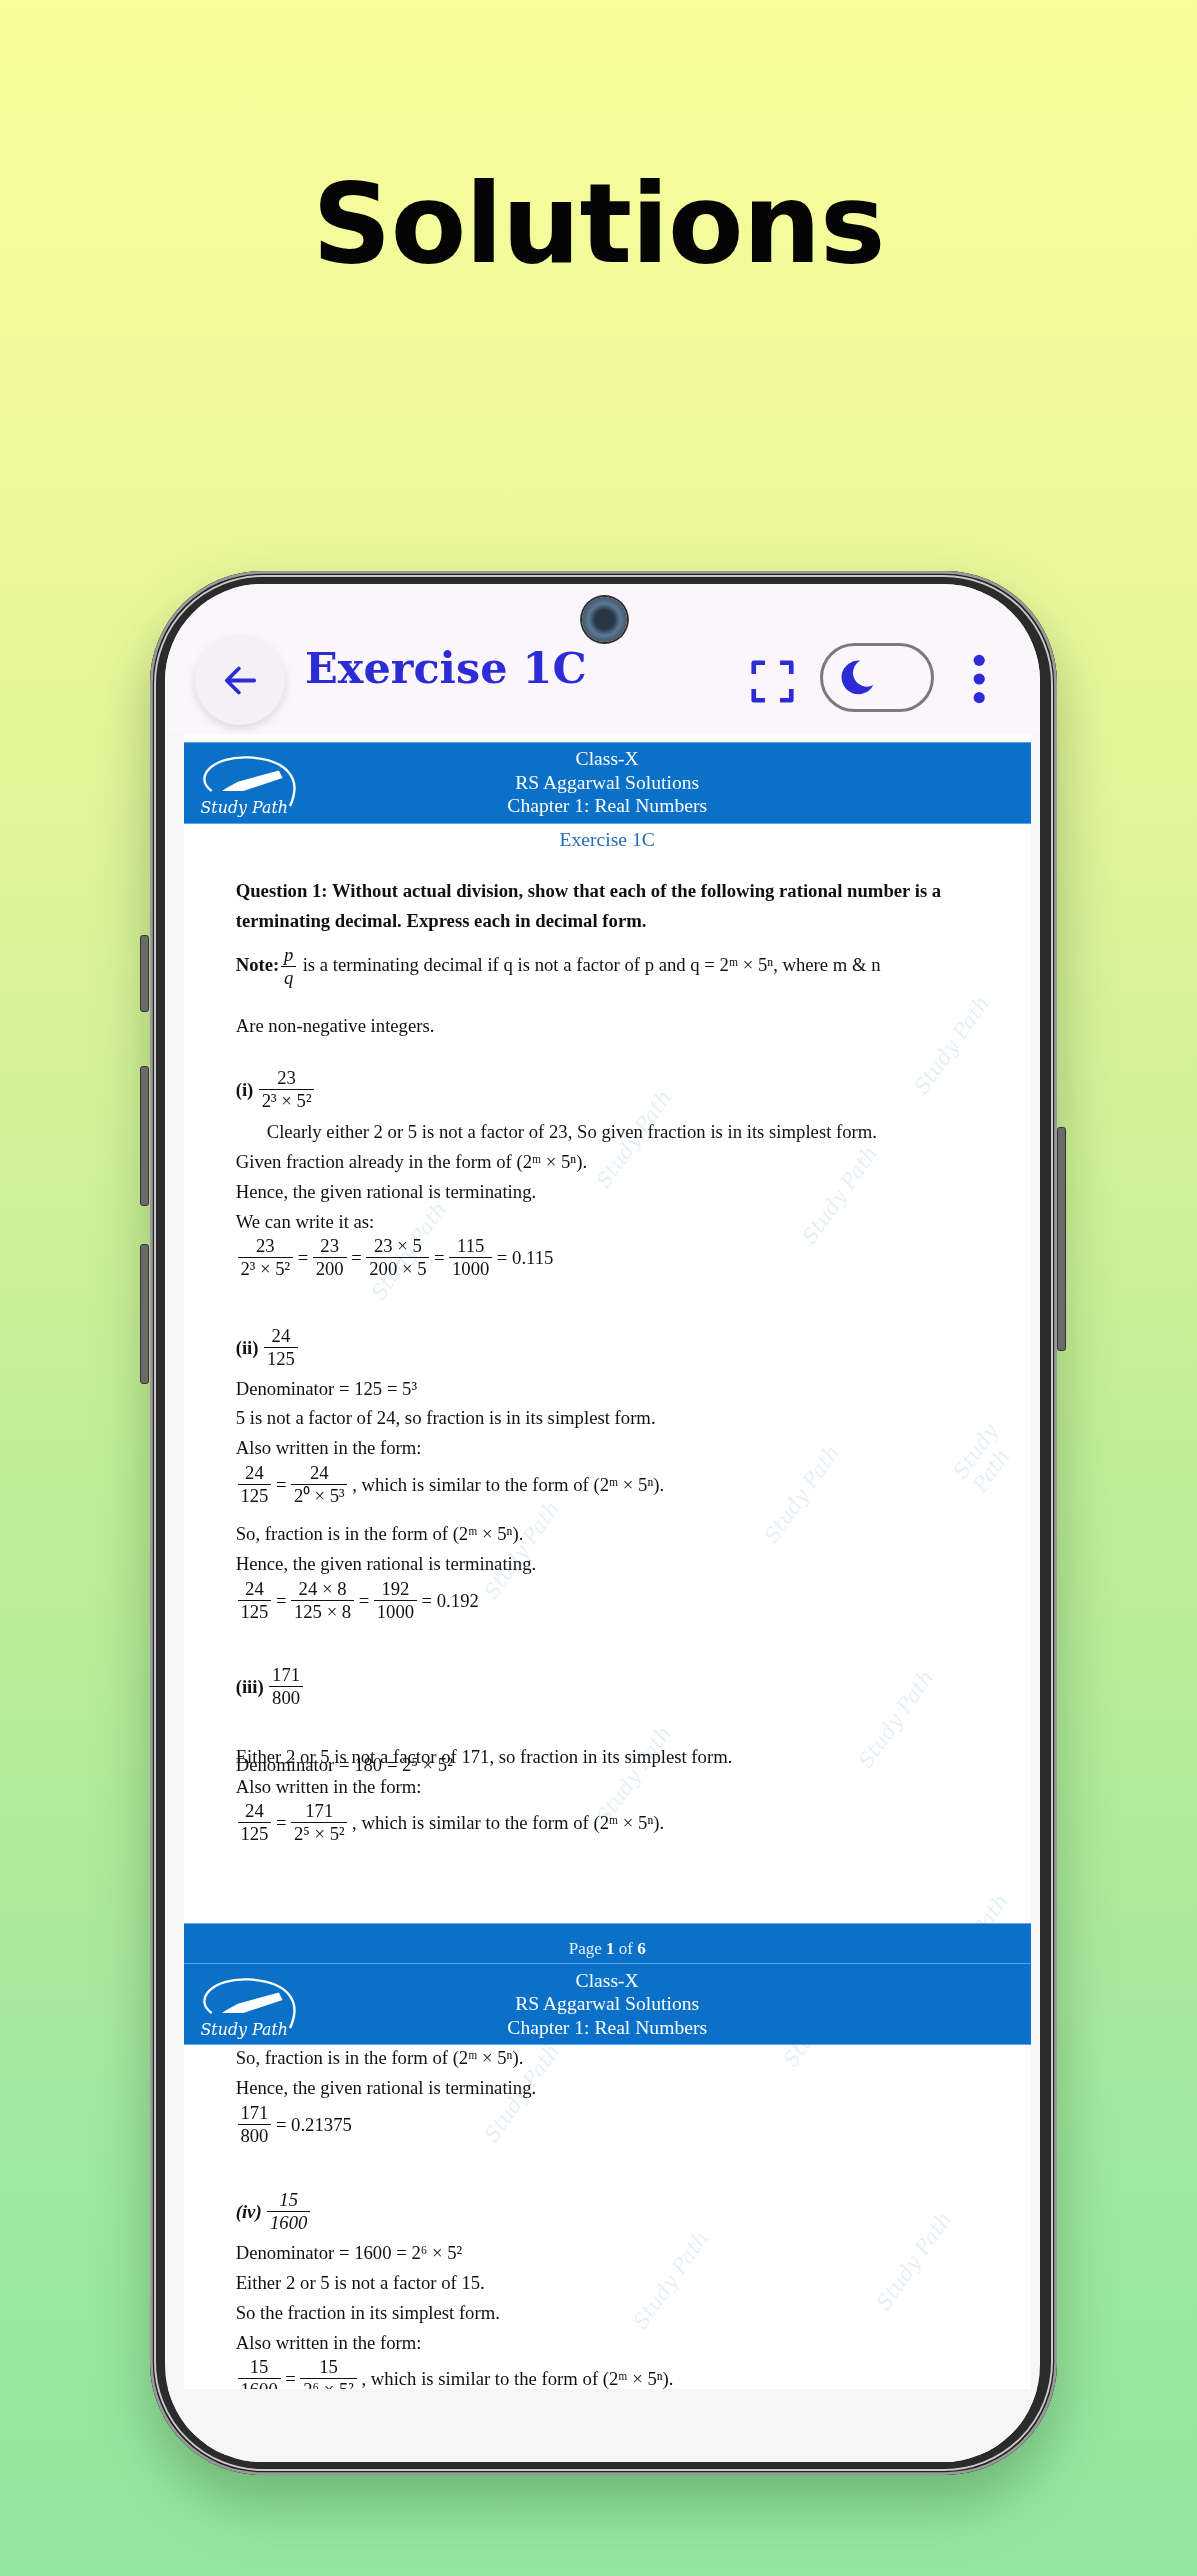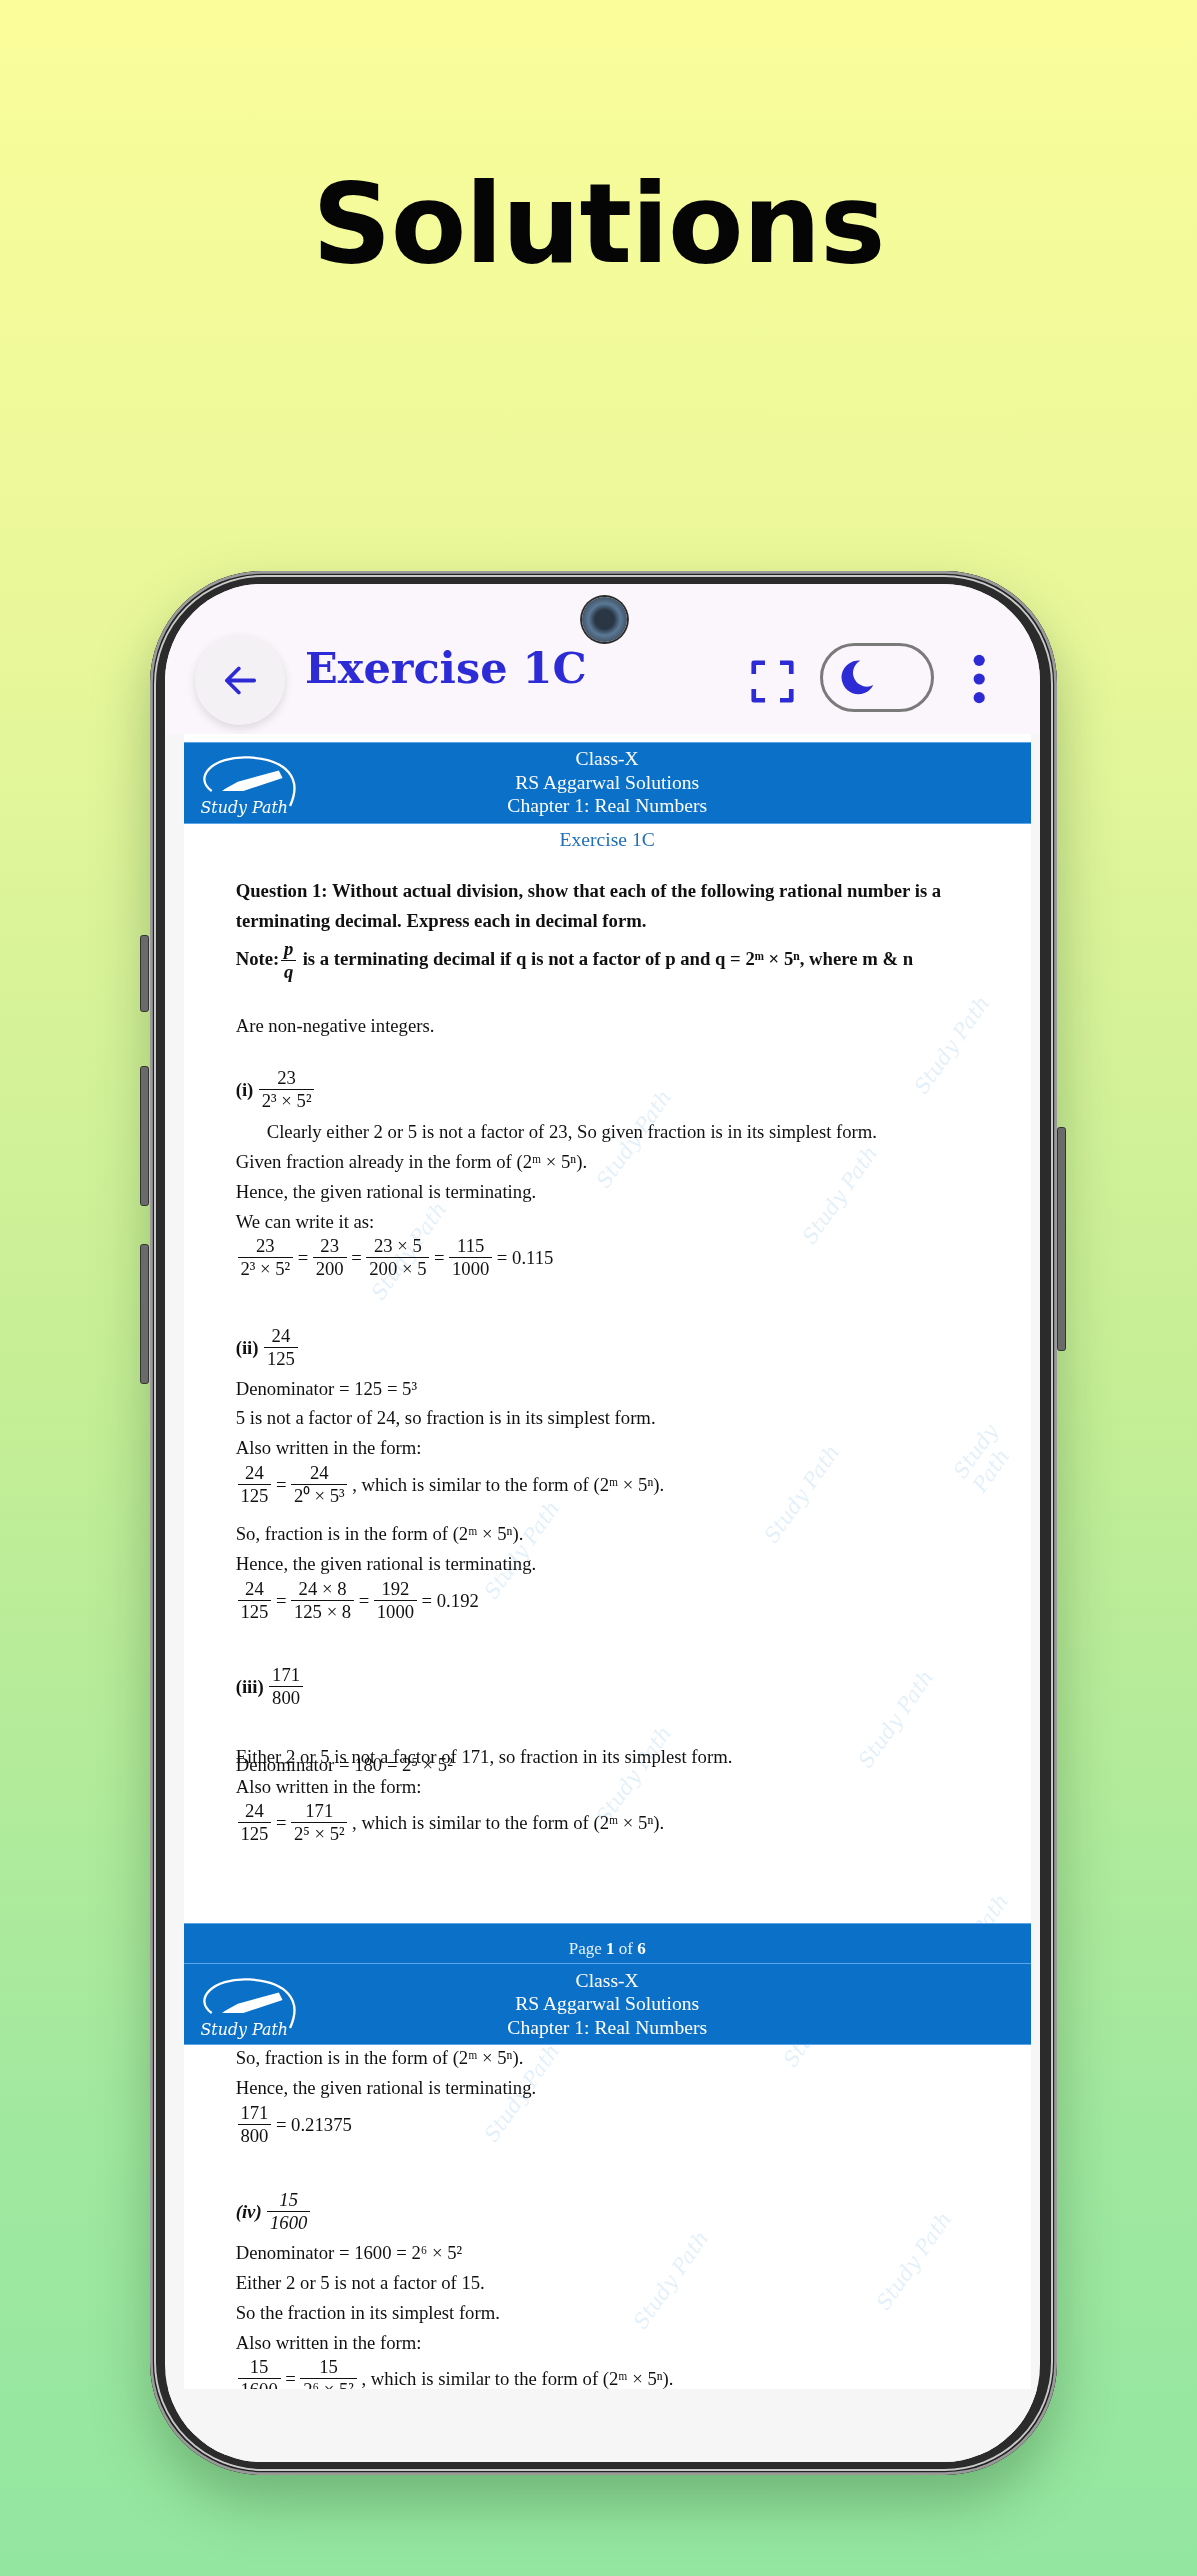--- a/index.html
+++ b/index.html
@@ -162,21 +162,21 @@
       </svg>
       <div>Class-X</div>
       <div>RS Aggarwal Solutions</div>
       <div>Chapter 1: Real Numbers</div>
     </div>
     <div class="exercise-sub" style="top:95px;">Exercise 1C</div>
 
     <div class="content" style="top:0;">
       <div class="line q-bold" style="top:142px;">Question 1: Without actual division, show that each of the following rational number is a terminating decimal. Express each in decimal form.</div>
 
-      <div class="line" style="top:204px;font-weight:bold;">
+      <div class="line" style="top:210px;">
         <b>Note</b><b>:</b><span class="frac italic">
             <span class="num">p</span>
             <span class="den">q</span>
           </span>
         <span>is a terminating decimal if q is not a factor of p and q = 2ᵐ × 5ⁿ, where m &amp; n</span>
       </div>
       <div class="line" style="top:281px;">Are non-negative integers.</div>
 
       <div class="line" style="top:333px;">
         <span class="lbl">(i)</span><span class="frac">

